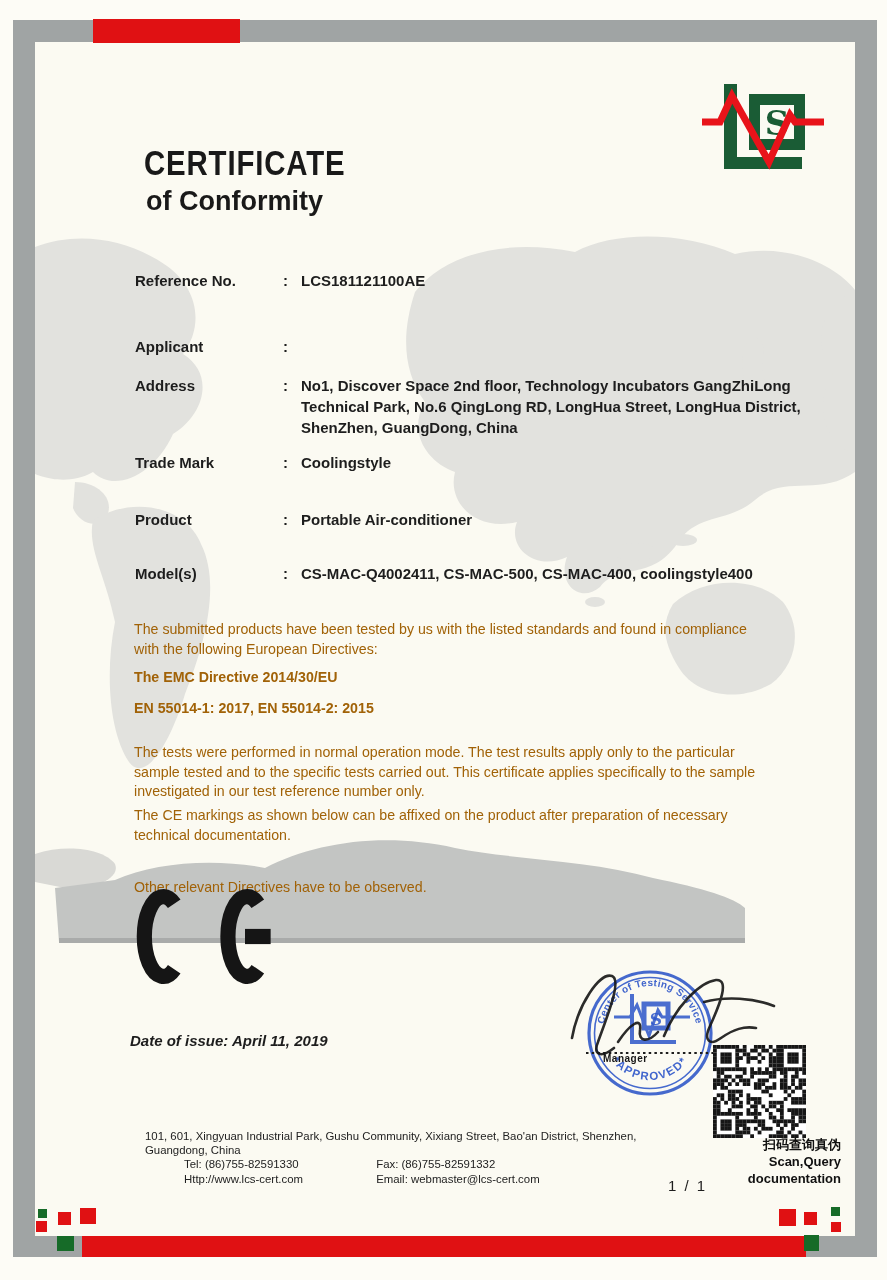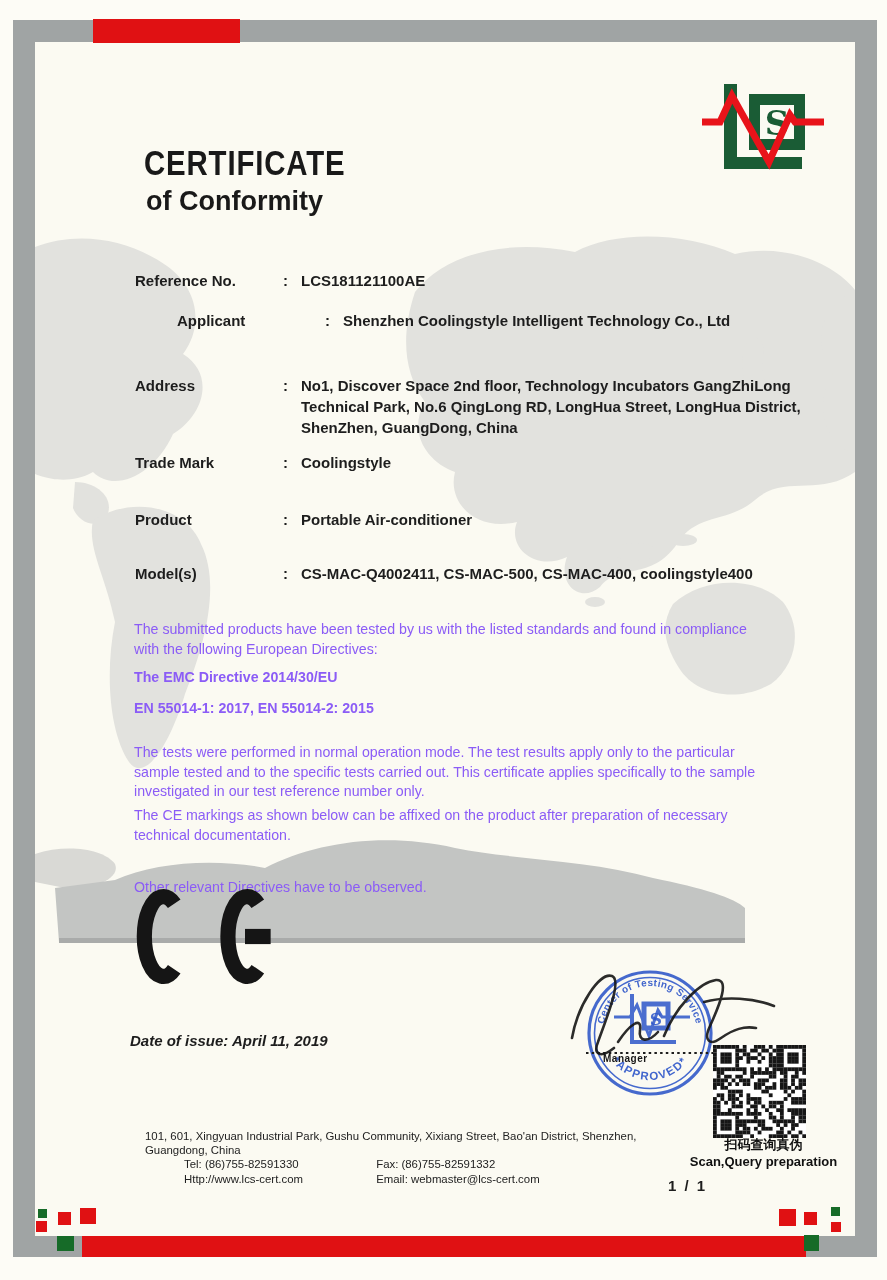--- a/index.html
+++ b/index.html
@@ -22,26 +22,26 @@
   
   .title-main{
     left:144px;top:143px;font-size:35px;font-weight:bold;letter-spacing:1px;
     transform:scaleX(0.84);transform-origin:left top;color:#191919;
   }
   .title-sub{left:146px;top:186px;font-size:27px;font-weight:bold;color:#191919;}
   .field{position:absolute;left:135px;width:650px;font-size:15px;font-weight:bold;line-height:21px;}
   .flabel{display:inline-block;}
   .fcolon{position:absolute;left:148px;top:0;}
   .fvalue{position:absolute;left:166px;top:0;width:505px;white-space:pre-line;}
-  .para{position:absolute;left:134px;width:662px;font-size:14.2px;line-height:19.5px;white-space:pre-line;color:#8b5cf6;}
+  .para{position:absolute;left:134px;width:662px;font-size:14.2px;line-height:19.5px;white-space:pre-line;color:#a16207;}
   .para.bold{font-weight:bold;}
   .issue-date{left:130px;top:1032px;font-size:15px;font-weight:bold;font-style:italic;}
   .manager{left:603px;top:1053px;font-size:10px;font-weight:600;letter-spacing:.5px;color:#161616;}
-  .qr-captions{left:686px;top:1136px;width:155px;text-align:center;font-size:13px;font-weight:bold;color:#111;line-height:17px;}
-  .page-indicator{left:668px;top:1177px;font-size:15px;font-weight:bold;letter-spacing:2px;}
+  .qr-captions{left:686px;top:1136px;width:155px;text-align:right;font-size:13px;font-weight:bold;color:#111;line-height:17px;}
+  .page-indicator{left:668px;top:1177px;font-size:15px;font-weight:normal;letter-spacing:2px;}
   .footer{left:145px;top:1129px;font-size:11.4px;line-height:14.2px;color:#222;}
   .footer .cols span{display:inline-block;margin-left:39px;}
   .footer .c1{width:150px;}
 </style>
 </head>
 <body>
 
 <div class="abs" id="paper-inner"></div>
 
 <svg class="abs" style="left:35px;top:42px;" width="820" height="1194" viewBox="0 0 820 1194">
@@ -102,24 +102,23 @@
 </svg>
 
 <div class="abs title-main">CERTIFICATE</div>
 <div class="abs title-sub">of Conformity</div>
 
 <div class="field" style="top:270px;">
   <span class="flabel">Reference No.</span>
   <span class="fcolon">:</span>
   <span class="fvalue">LCS181121100AE</span>
 </div>
-<div class="field" style="top:310px;margin-left:42px;">
+<div class="field" style="top:336px;">
   <span class="flabel">Applicant</span>
   <span class="fcolon">:</span>
-  <span class="fvalue">Shenzhen Coolingstyle Intelligent Technology Co., Ltd</span>
 </div>
 <div class="field" style="top:375px;">
   <span class="flabel">Address</span>
   <span class="fcolon">:</span>
   <span class="fvalue">No1, Discover Space 2nd floor, Technology Incubators GangZhiLong
 Technical Park, No.6 QingLong RD, LongHua Street, LongHua District,
 ShenZhen, GuangDong, China</span>
 </div>
 <div class="field" style="top:452px;">
   <span class="flabel">Trade Mark</span>
@@ -540,21 +539,21 @@
     <rect x="16" y="24" width="1.02" height="1.02" fill="#161616"></rect>
     <rect x="17" y="24" width="1.02" height="1.02" fill="#161616"></rect>
     <rect x="18" y="24" width="1.02" height="1.02" fill="#161616"></rect>
     <rect x="19" y="24" width="1.02" height="1.02" fill="#161616"></rect>
     <rect x="21" y="24" width="1.02" height="1.02" fill="#161616"></rect>
     <rect x="22" y="24" width="1.02" height="1.02" fill="#161616"></rect>
     <rect x="24" y="24" width="1.02" height="1.02" fill="#161616"></rect>
   </svg>
 <div class="abs qr-captions">
   <div>扫码查询真伪</div>
-  <div>Scan,Query preparation</div>
+  <div>Scan,Query documentation</div>
 </div>
 
 <div class="abs footer">
   <div>101, 601, Xingyuan Industrial Park, Gushu Community, Xixiang Street, Bao'an District, Shenzhen,</div>
   <div>Guangdong, China</div>
   <div class="cols">
     <span class="c1">Tel: (86)755-82591330</span>
     <span>Fax: (86)755-82591332</span>
   </div>
   <div class="cols">

